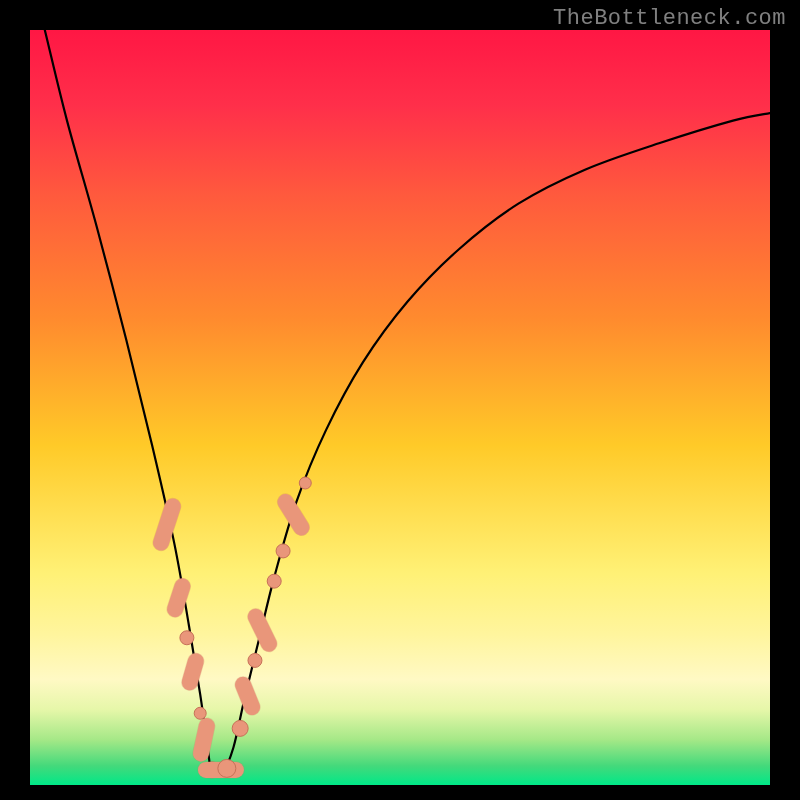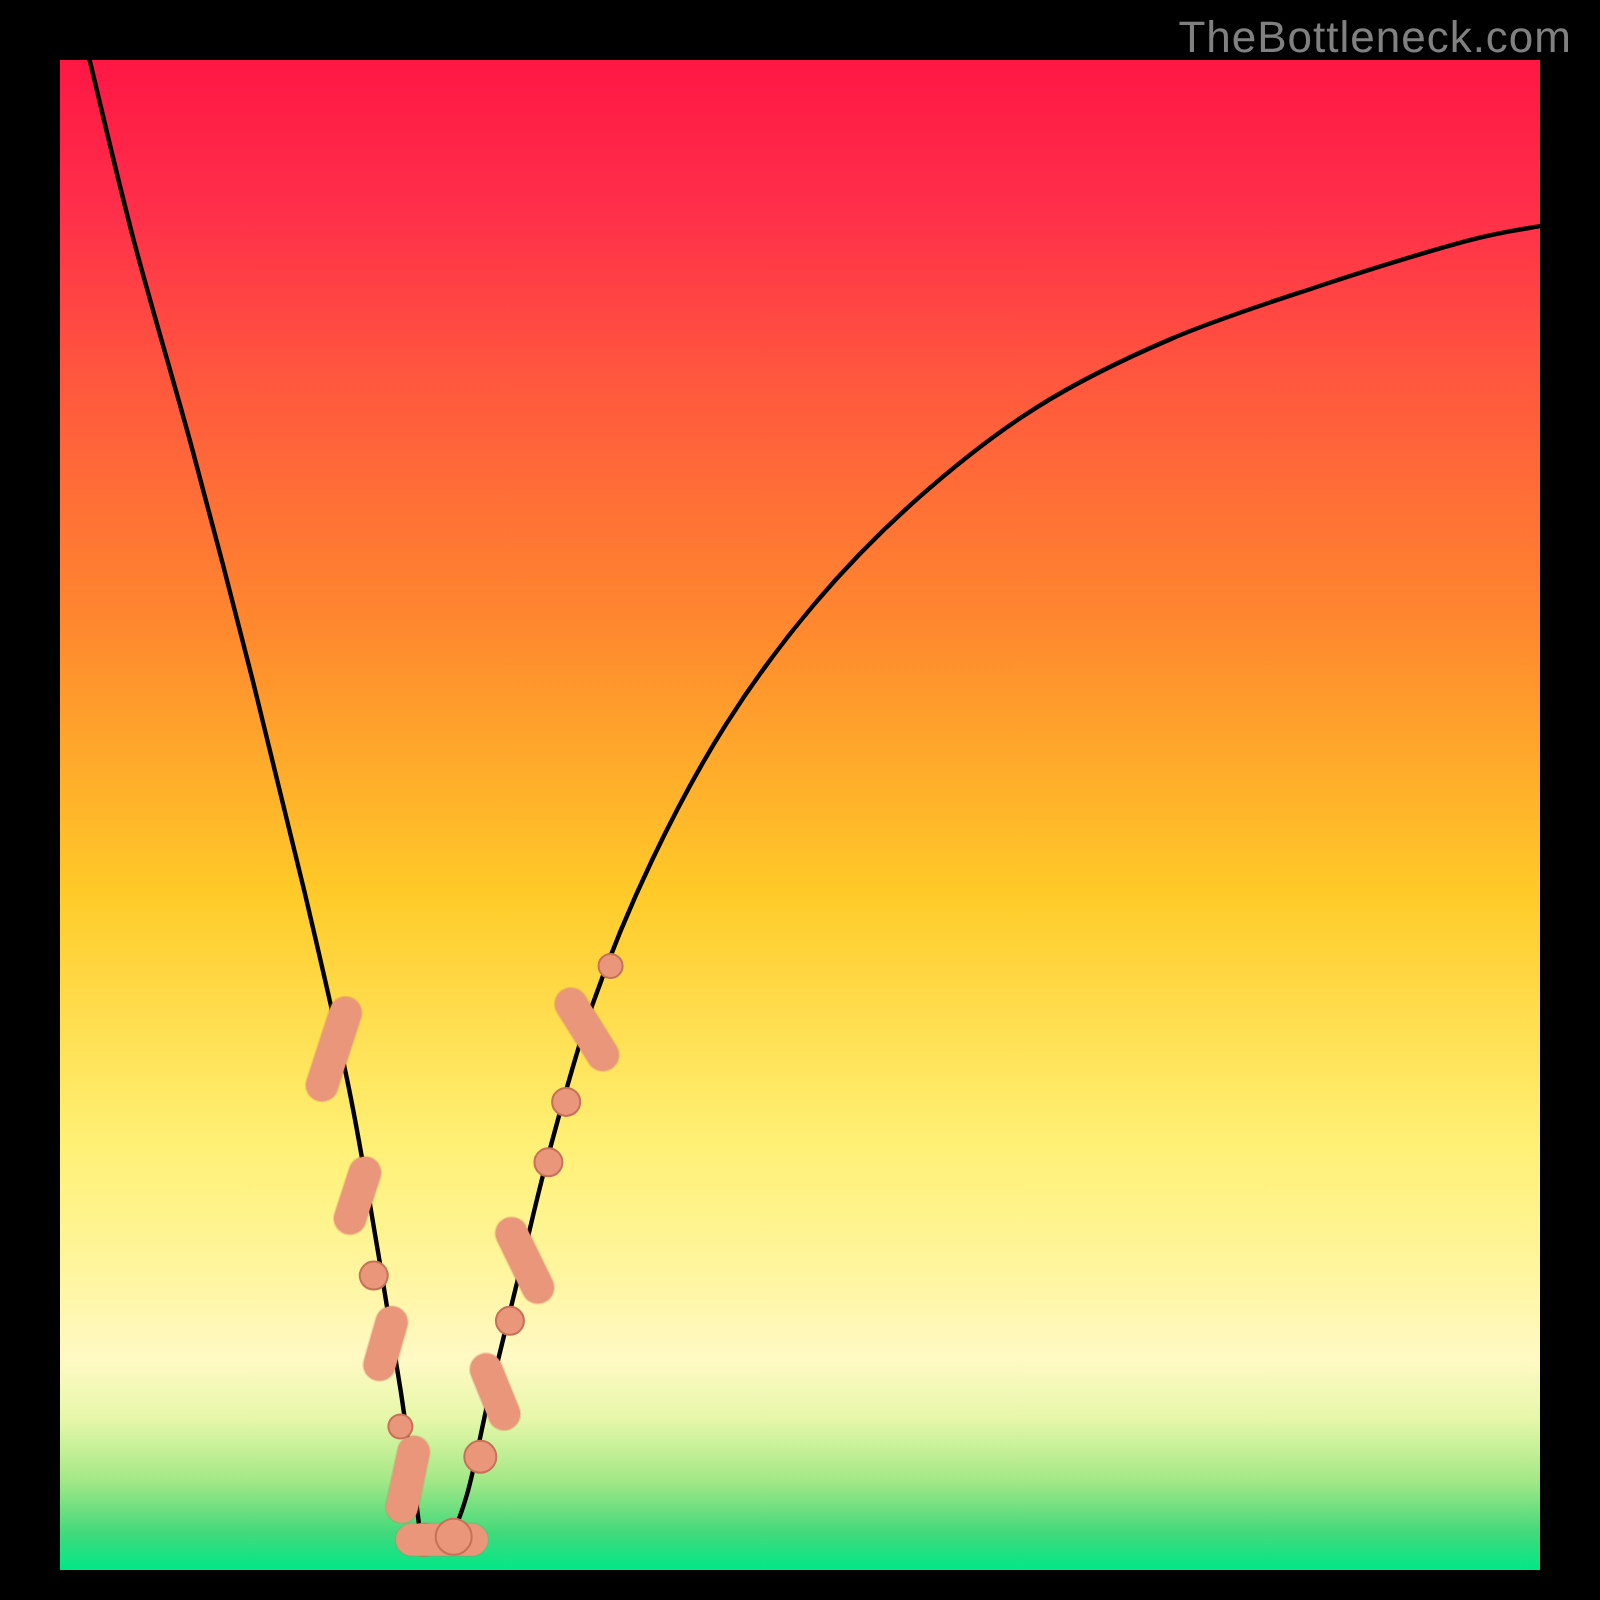--- a/index.html
+++ b/index.html
@@ -9,20 +9,21 @@
     height: 800px;
     overflow: hidden;
     background: #000;
     font-family: Arial, Helvetica, sans-serif;
   }
   .stage {
     position: relative;
     width: 800px;
     height: 800px;
     background: #000;
+    font-family: Liberation Mono, monospace;
   }
   .watermark {
     position: absolute;
     top: 6px;
     right: 14px;
     color: #808080;
     font-size: 22px;
     font-weight: 500;
     letter-spacing: 0.5px;
     z-index: 10;

